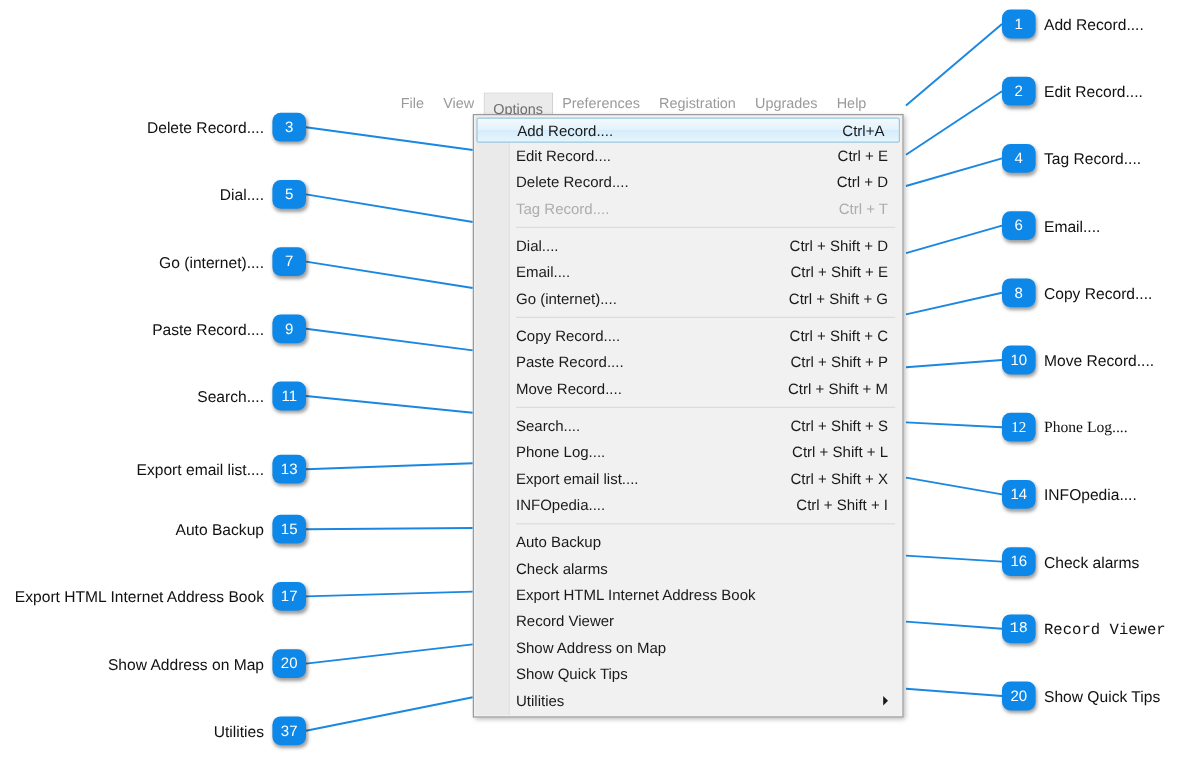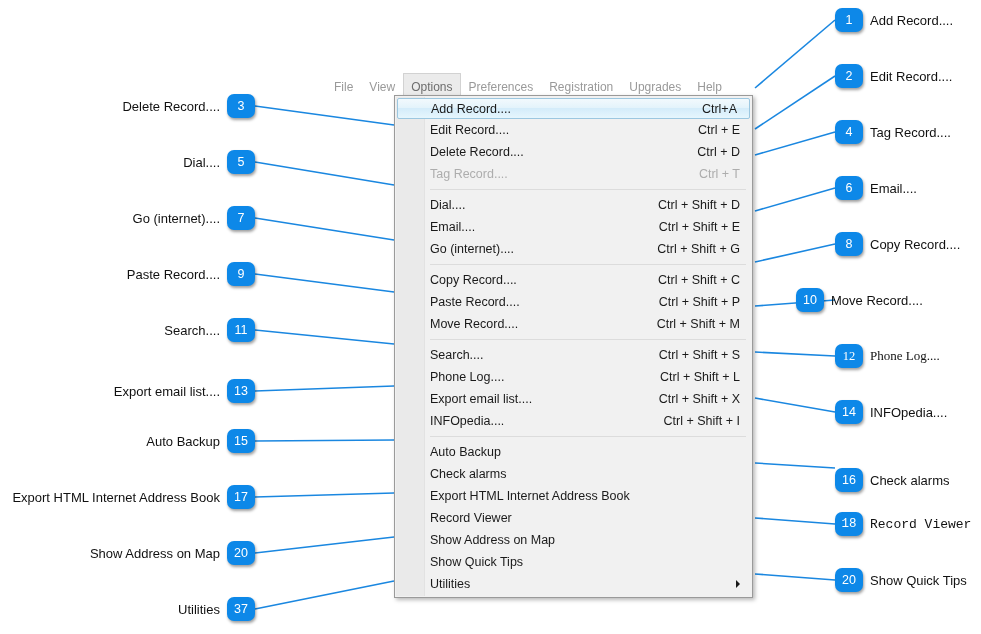--- a/index.html
+++ b/index.html
@@ -14,21 +14,21 @@
   #stage{position:absolute;left:0;top:0;width:981px;height:634px;}
 
   
   #leaders{position:absolute;left:0;top:0;width:981px;height:634px;}
 
   
   .menubar{
     position:absolute;
     left:326px;top:77px;
     height:20px;
-    display:flex;align-items:center;
+    display:flex;
     font-size:12px;
     color:#9a9a9a;
     white-space:nowrap;
   }
   .menubar .mb-item{padding:2px 8px;line-height:15px;}
   .menubar .mb-item.active{
     color:#6d6d6d;
     background:#ebebeb;
     border:1px solid #d2d2d2;
     border-bottom-color:#e9e9e9;
@@ -291,33 +291,33 @@
         <div class="co-label">Tag Record....</div>
       </div>
       <div class="callout right" style="top: 176px; left: 835px;">
         <div class="badge">6</div>
         <div class="co-label">Email....</div>
       </div>
       <div class="callout right" style="top: 232px; left: 835px;">
         <div class="badge">8</div>
         <div class="co-label">Copy Record....</div>
       </div>
-      <div class="callout right" style="top: 288px; left: 796px;">
+      <div class="callout right" style="top: 288px; left: 835px;">
         <div class="badge">10</div>
         <div class="co-label">Move Record....</div>
       </div>
       <div class="callout right" style="top: 344px; left: 835px; font-family: Liberation Serif, serif;">
         <div class="badge">12</div>
         <div class="co-label">Phone Log....</div>
       </div>
       <div class="callout right" style="top: 400px; left: 835px;">
         <div class="badge">14</div>
         <div class="co-label">INFOpedia....</div>
       </div>
-      <div class="callout right" style="top: 456px; left: 835px; margin-top: 12px;">
+      <div class="callout right" style="top: 456px; left: 835px;">
         <div class="badge">16</div>
         <div class="co-label">Check alarms</div>
       </div>
       <div class="callout right" style="top: 512px; left: 835px; font-family: Liberation Mono, monospace;">
         <div class="badge">18</div>
         <div class="co-label">Record Viewer</div>
       </div>
       <div class="callout right" style="top: 568px; left: 835px;">
         <div class="badge">20</div>
         <div class="co-label">Show Quick Tips</div>

